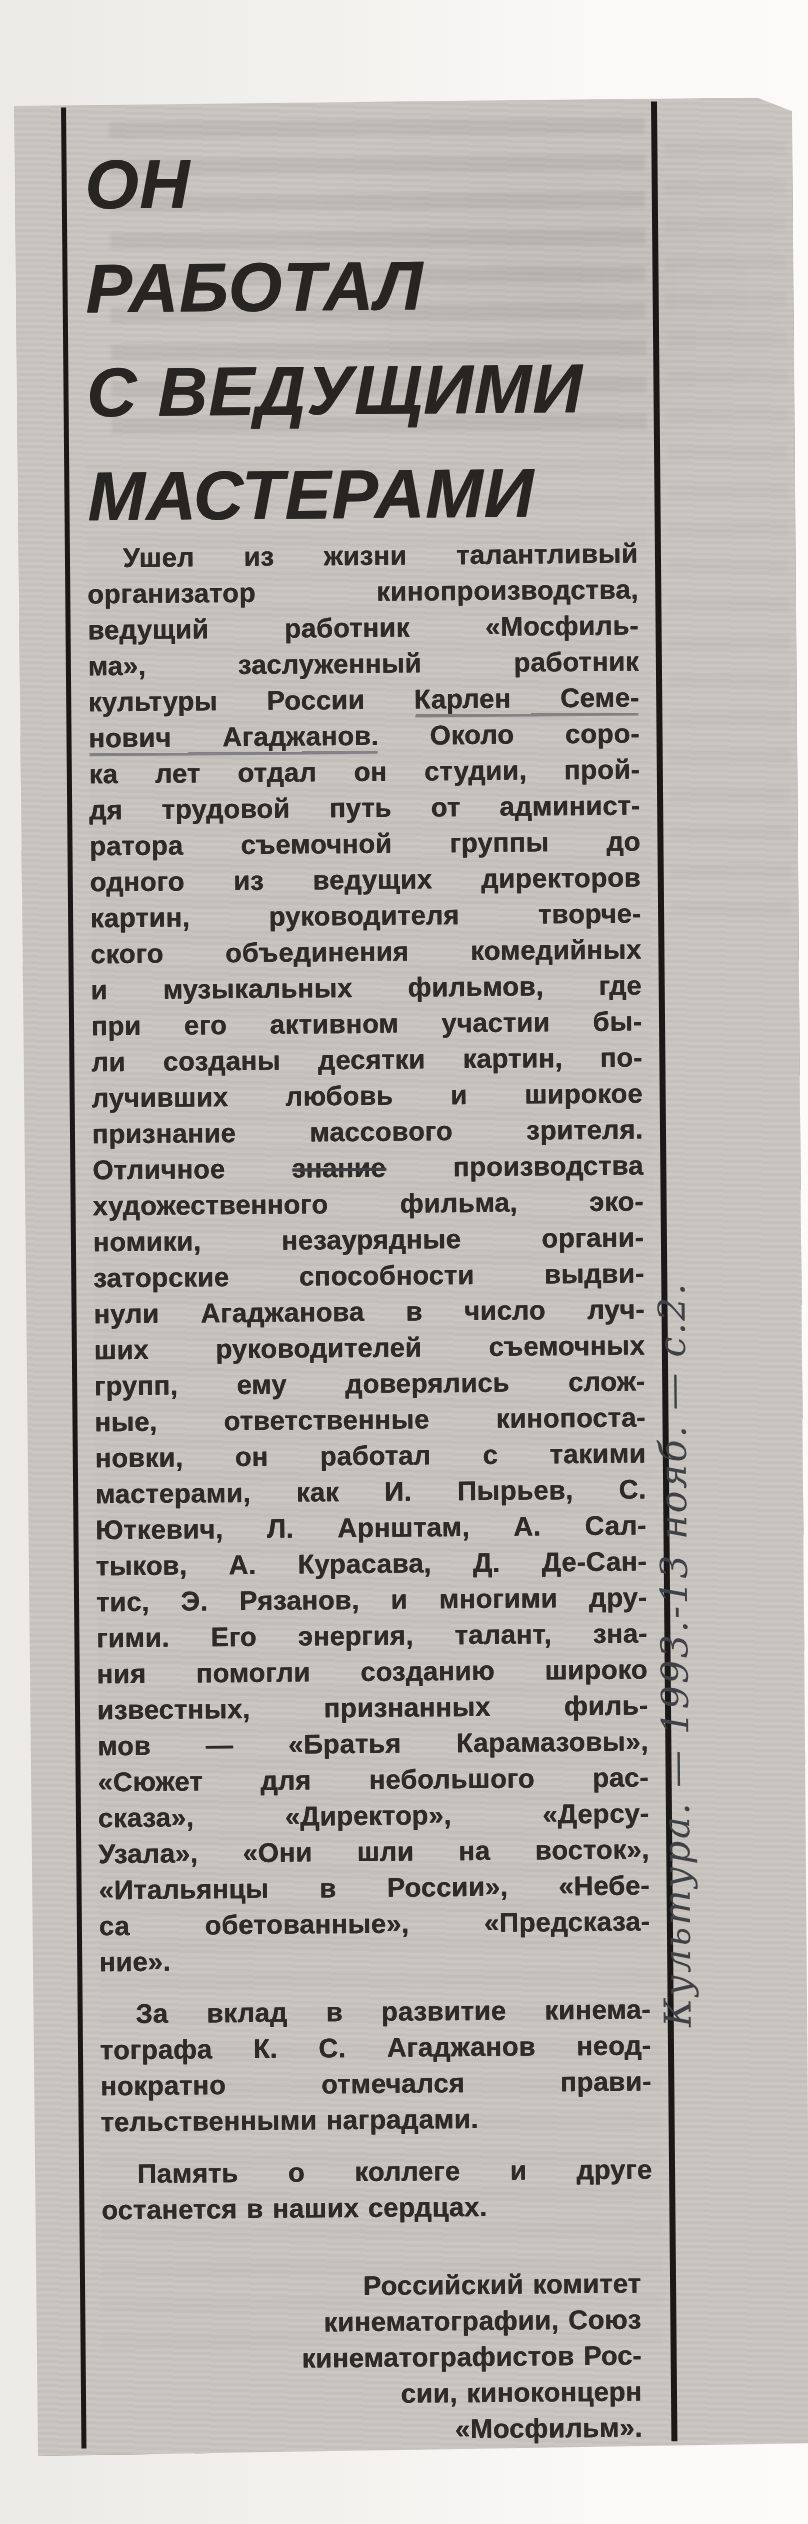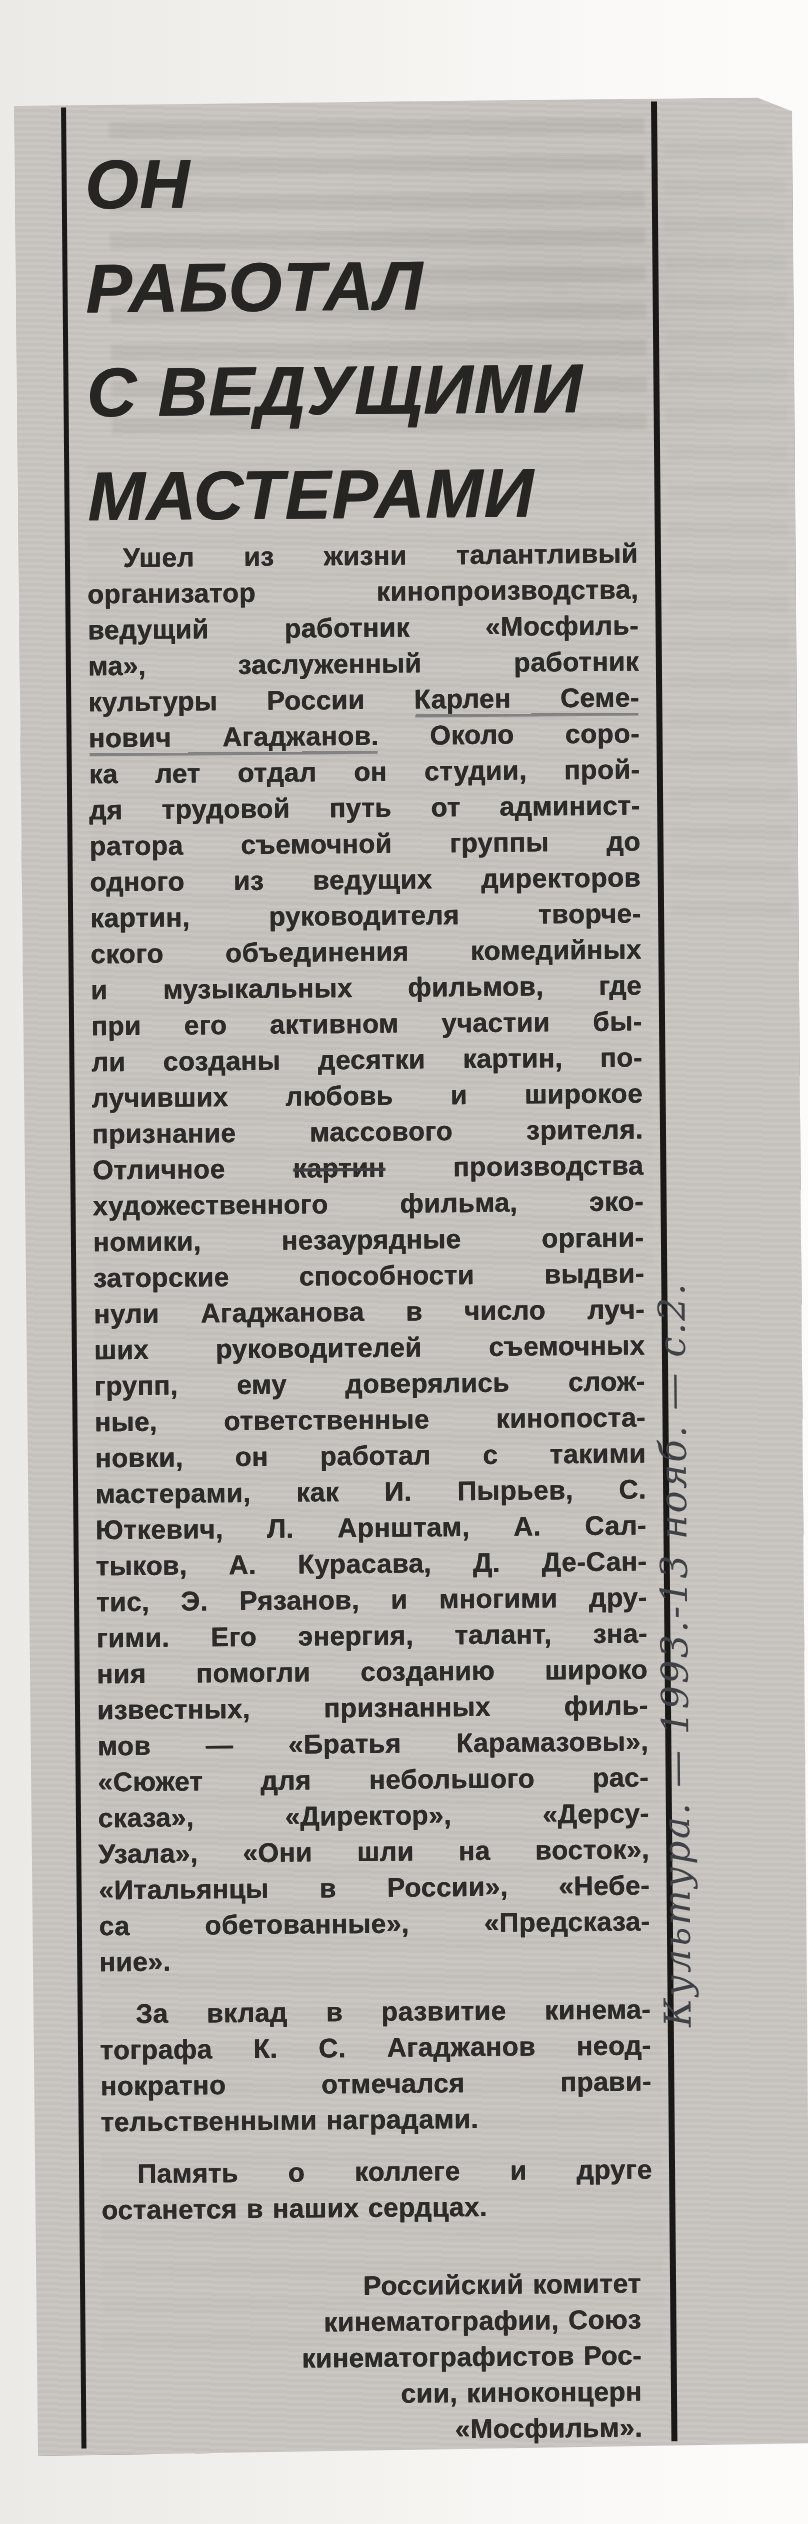--- a/index.html
+++ b/index.html
@@ -87,21 +87,21 @@
         <div class="line">дя трудовой путь от админист-</div>
         <div class="line">ратора съемочной группы до</div>
         <div class="line">одного из ведущих директоров</div>
         <div class="line">картин, руководителя творче-</div>
         <div class="line">ского объединения комедийных</div>
         <div class="line">и музыкальных фильмов, где</div>
         <div class="line">при его активном участии бы-</div>
         <div class="line">ли созданы десятки картин, по-</div>
         <div class="line">лучивших любовь и широкое</div>
         <div class="line">признание массового зрителя.</div>
-        <div class="line">Отличное <span class="pencil-strike">картин</span> производства</div>
+        <div class="line">Отличное <span class="pencil-strike">знание</span> производства</div>
         <div class="line">художественного фильма, эко-</div>
         <div class="line">номики, незаурядные органи-</div>
         <div class="line">заторские способности выдви-</div>
         <div class="line">нули Агаджанова в число луч-</div>
         <div class="line">ших руководителей съемочных</div>
         <div class="line">групп, ему доверялись слож-</div>
         <div class="line">ные, ответственные кинопоста-</div>
         <div class="line">новки, он работал с такими</div>
         <div class="line">мастерами, как И. Пырьев, С.</div>
         <div class="line">Юткевич, Л. Арнштам, А. Сал-</div>

